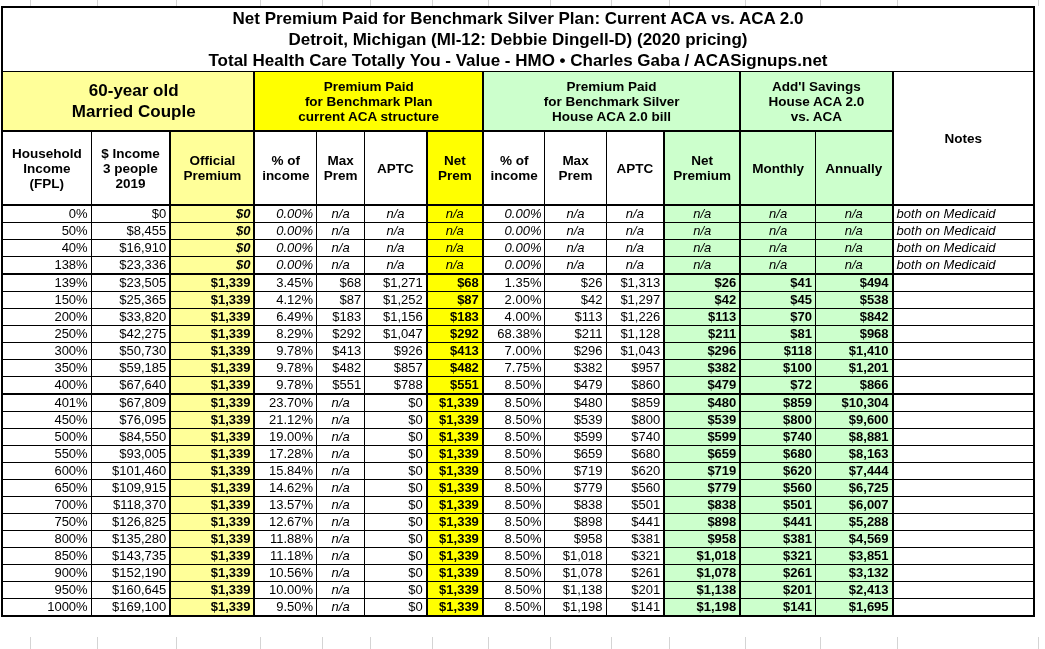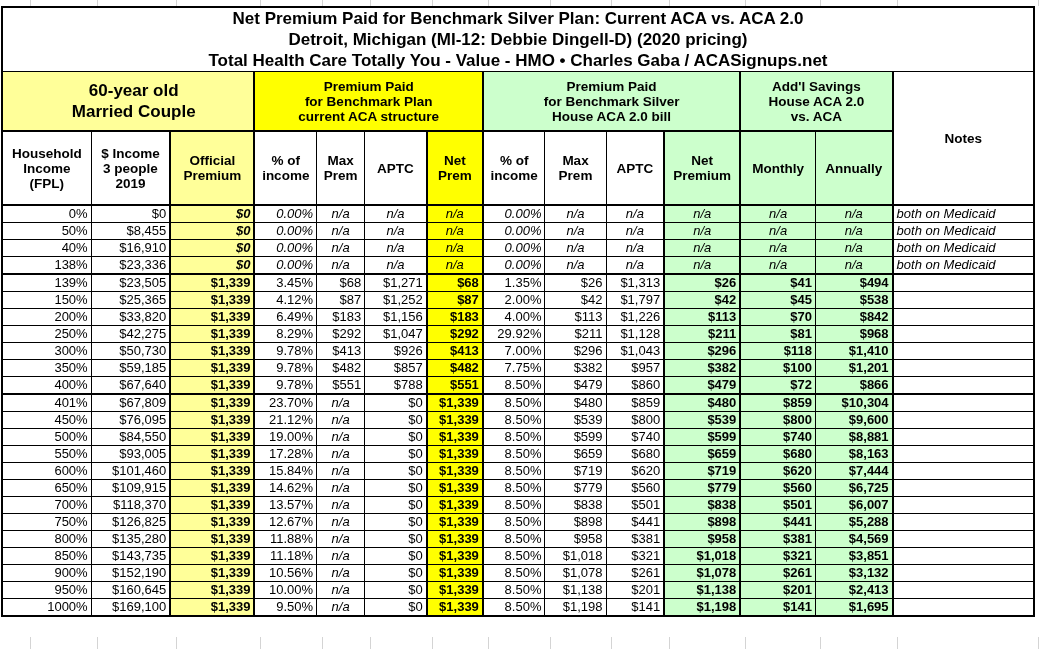--- a/index.html
+++ b/index.html
@@ -200,21 +200,21 @@
         <tr>
           <td>150%</td>
           <td>$25,365</td>
           <td class="bg-ly bl2 br2 b">$1,339</td>
           <td>4.12%</td>
           <td>$87</td>
           <td>$1,252</td>
           <td class="bg-y bl2 br2 b">$87</td>
           <td>2.00%</td>
           <td>$42</td>
-          <td>$1,797</td>
+          <td>$1,297</td>
           <td class="bg-g bl2 br2 b">$42</td>
           <td class="bg-g b">$45</td>
           <td class="bg-g br2 b">$538</td>
           <td class="notes-cell"></td>
         </tr>
         <tr>
           <td>200%</td>
           <td>$33,820</td>
           <td class="bg-ly bl2 br2 b">$1,339</td>
           <td>6.49%</td>
@@ -230,21 +230,21 @@
           <td class="notes-cell"></td>
         </tr>
         <tr>
           <td>250%</td>
           <td>$42,275</td>
           <td class="bg-ly bl2 br2 b">$1,339</td>
           <td>8.29%</td>
           <td>$292</td>
           <td>$1,047</td>
           <td class="bg-y bl2 br2 b">$292</td>
-          <td>29.92%</td>
+          <td>68.38%</td>
           <td>$211</td>
           <td>$1,128</td>
           <td class="bg-g bl2 br2 b">$211</td>
           <td class="bg-g b">$81</td>
           <td class="bg-g br2 b">$968</td>
           <td class="notes-cell"></td>
         </tr>
         <tr>
           <td>300%</td>
           <td>$50,730</td>

